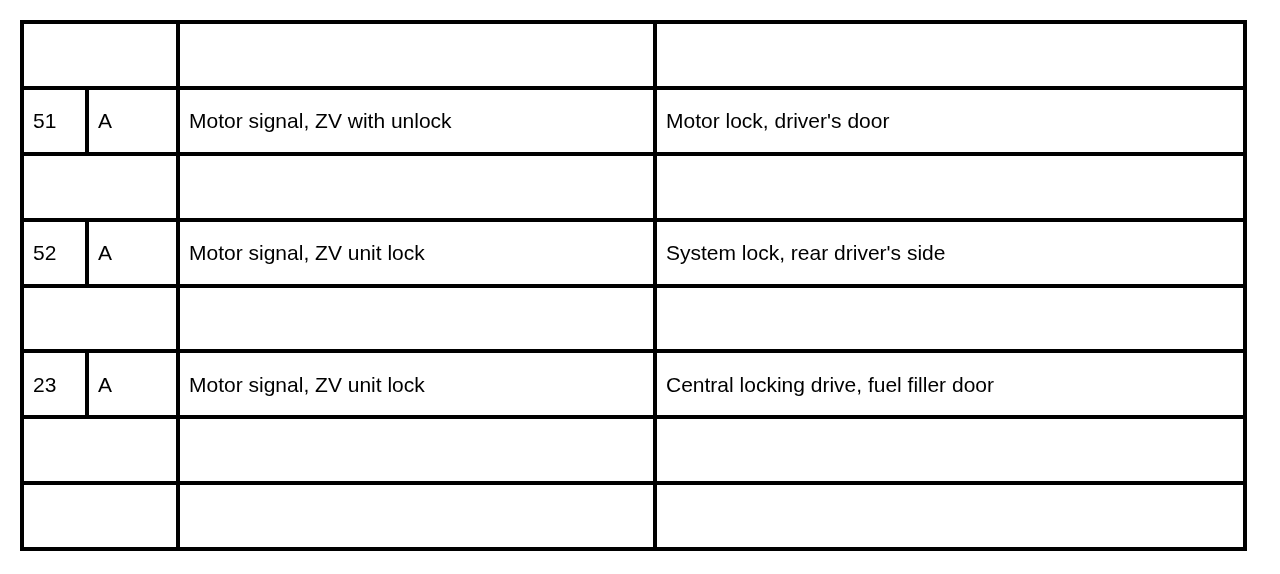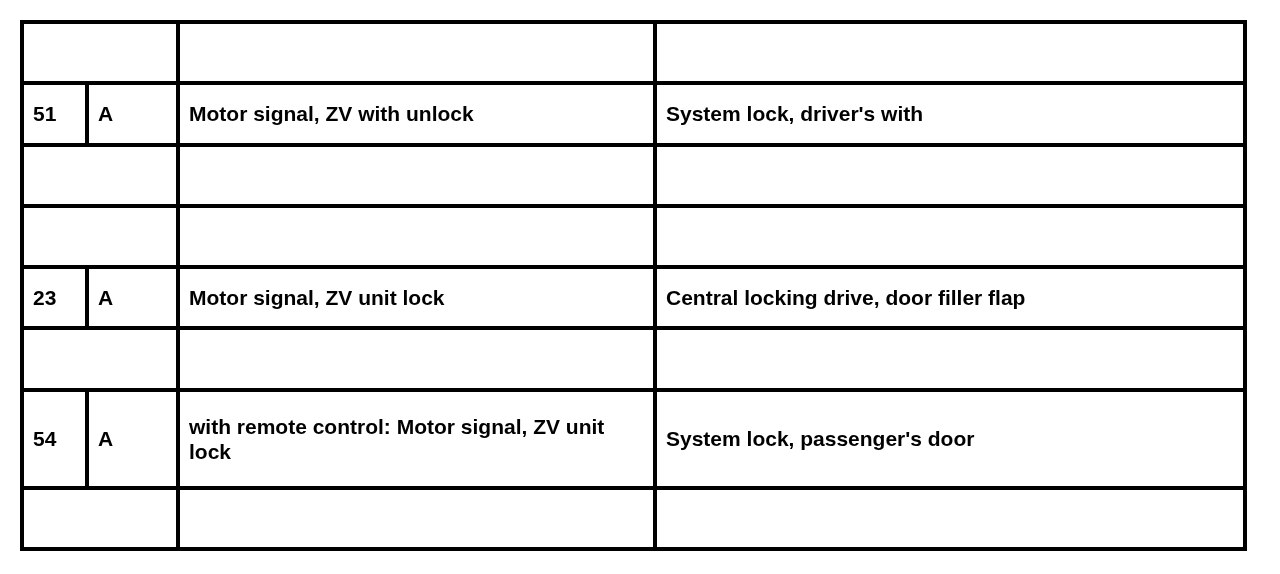--- a/index.html
+++ b/index.html
@@ -30,21 +30,20 @@
     width: 1223px;
     height: 531px;
   }
 
   table.spec-table {
     border-collapse: collapse;
     table-layout: fixed;
     width: 1223px;
     height: 531px;
     background: #4d7c0f;
-    font-weight: bold;
   }
 
   table.spec-table td {
     border: 4px solid #000000;
     padding: 0 9px;
     font-family: "Liberation Sans", sans-serif;
     font-size: 21px;
     line-height: 25px;
     color: #000000;
     vertical-align: middle;
@@ -87,58 +86,58 @@
         <tr class="spacer-row">
           <td class="empty" colspan="2"></td>
           <td class="empty cell-desc"></td>
           <td class="empty cell-comp"></td>
         </tr>
 
         <tr class="data-row">
           <td class="cell-num">51</td>
           <td class="cell-code">A</td>
           <td class="cell-desc">Motor signal, ZV with unlock</td>
-          <td class="cell-comp">System lock, driver's with</td>
+          <td class="cell-comp">Motor lock, driver's door</td>
+        </tr>
+
+        <tr class="spacer-row">
+          <td class="empty" colspan="2"></td>
+          <td class="empty cell-desc"></td>
+          <td class="empty cell-comp"></td>
+        </tr>
+
+        <tr class="data-row">
+          <td class="cell-num">52</td>
+          <td class="cell-code">A</td>
+          <td class="cell-desc">Motor signal, ZV unit lock</td>
+          <td class="cell-comp">System lock, rear driver's side</td>
+        </tr>
+
+        <tr class="spacer-row">
+          <td class="empty" colspan="2"></td>
+          <td class="empty cell-desc"></td>
+          <td class="empty cell-comp"></td>
+        </tr>
+
+        <tr class="data-row">
+          <td class="cell-num">23</td>
+          <td class="cell-code">A</td>
+          <td class="cell-desc">Motor signal, ZV unit lock</td>
+          <td class="cell-comp">Central locking drive, fuel filler door</td>
         </tr>
 
         <tr class="spacer-row">
           <td class="empty" colspan="2"></td>
           <td class="empty cell-desc"></td>
           <td class="empty cell-comp"></td>
         </tr>
 
 
         <tr class="spacer-row">
           <td class="empty" colspan="2"></td>
           <td class="empty cell-desc"></td>
           <td class="empty cell-comp"></td>
         </tr>
 
-        <tr class="data-row">
-          <td class="cell-num">23</td>
-          <td class="cell-code">A</td>
-          <td class="cell-desc">Motor signal, ZV unit lock</td>
-          <td class="cell-comp">Central locking drive, door filler flap</td>
-        </tr>
-
-        <tr class="spacer-row">
-          <td class="empty" colspan="2"></td>
-          <td class="empty cell-desc"></td>
-          <td class="empty cell-comp"></td>
-        </tr>
-
-        <tr class="tall-row">
-          <td class="cell-num">54</td>
-          <td class="cell-code">A</td>
-          <td class="cell-desc">with remote control: Motor signal, ZV unit lock</td>
-          <td class="cell-comp">System lock, passenger's door</td>
-        </tr>
-
-        <tr class="spacer-row">
-          <td class="empty" colspan="2"></td>
-          <td class="empty cell-desc"></td>
-          <td class="empty cell-comp"></td>
-        </tr>
-
       </tbody>
     </table>
   </div>
 </div>
 
 </body></html>

